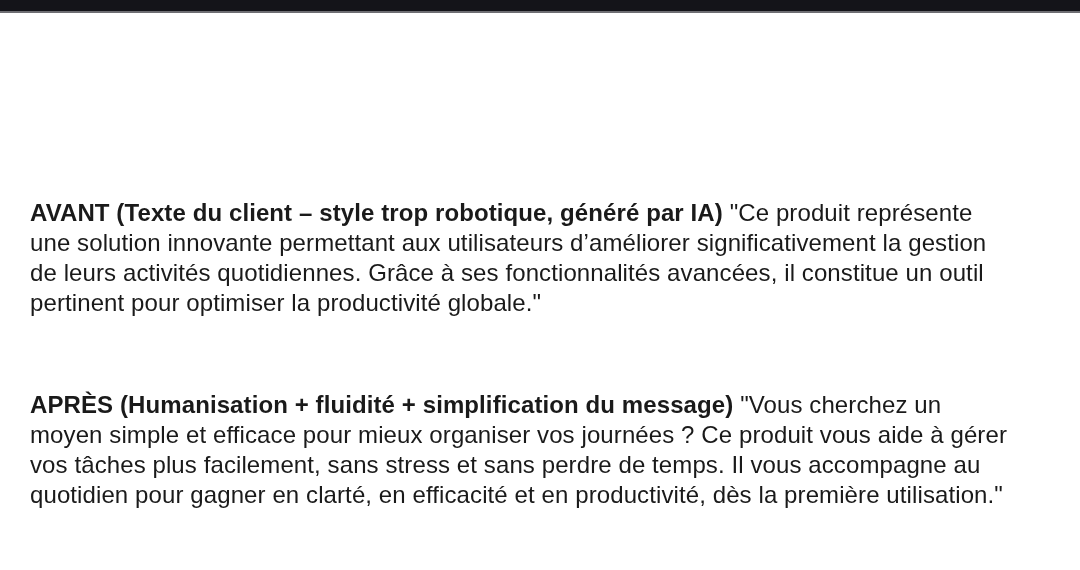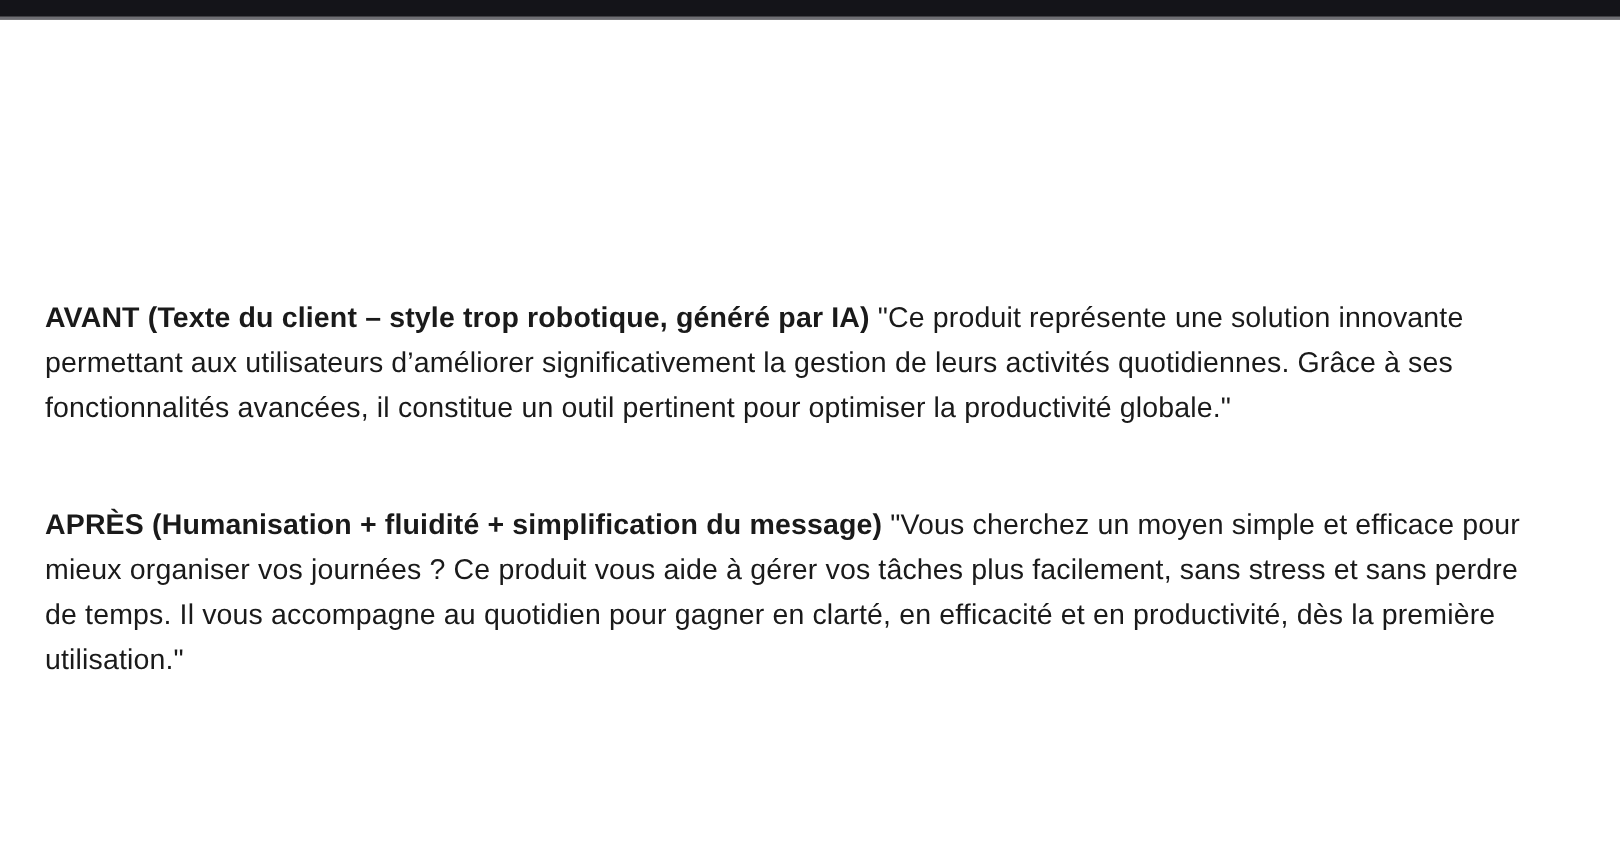--- a/index.html
+++ b/index.html
@@ -20,27 +20,27 @@
     width: 100%;
     height: 13px;
     background: var(--top-bar-color);
     border-bottom: 2px solid var(--top-bar-border);
   }
   .page {
     padding: 185px 64px 0 30px;
     color: var(--text-color);
   }
   .para {
-    font-size: 19px;
+    font-size: 24px;
     line-height: 30px;
     max-width: 985px;
     letter-spacing: 0.1px;
   }
   .para + .para {
-    margin-top: 48px;
+    margin-top: 72px;
   }
   .para strong {
     font-weight: bold;
   }
 </style>
 </head>
 <body>
 
 <div class="top-bar"></div>
 

